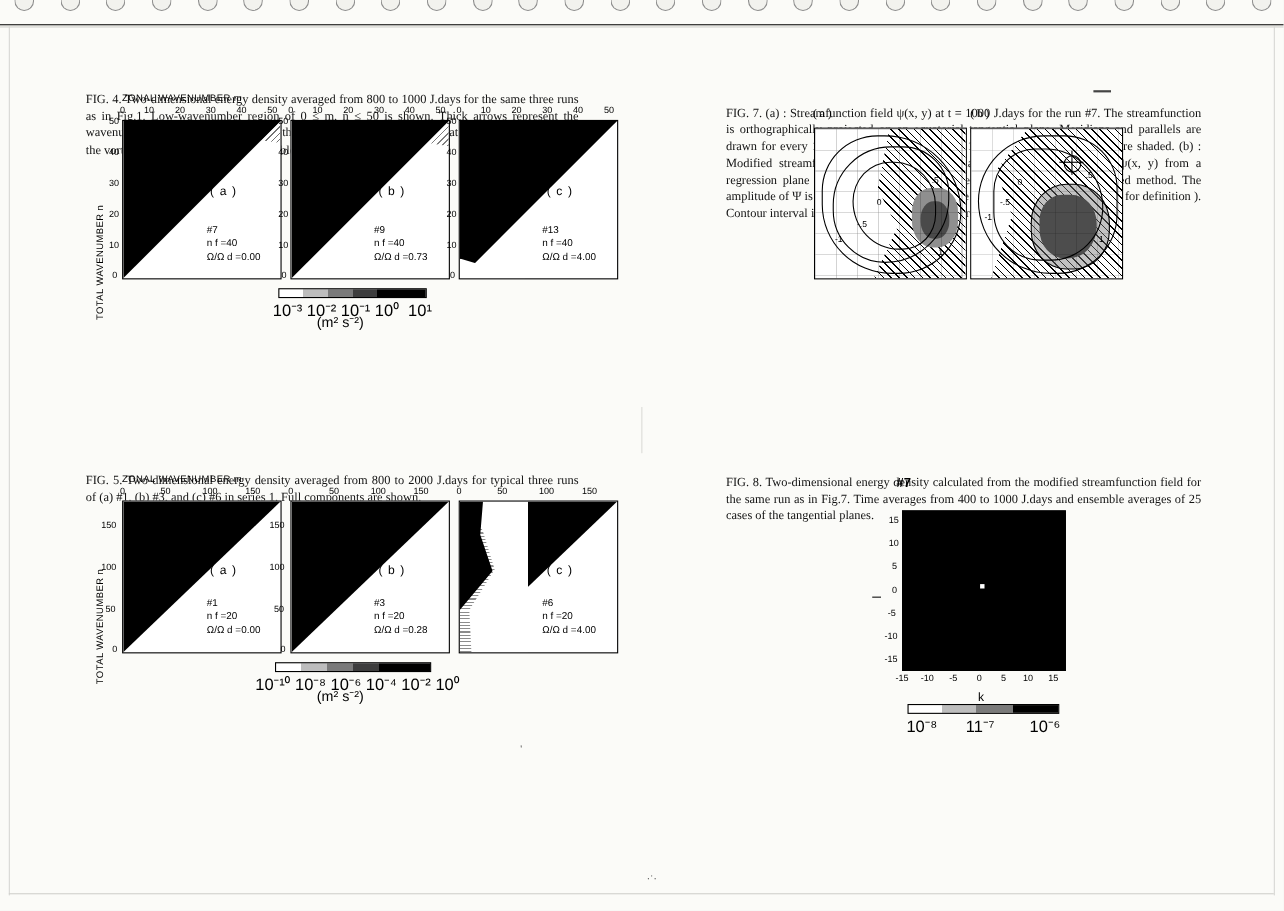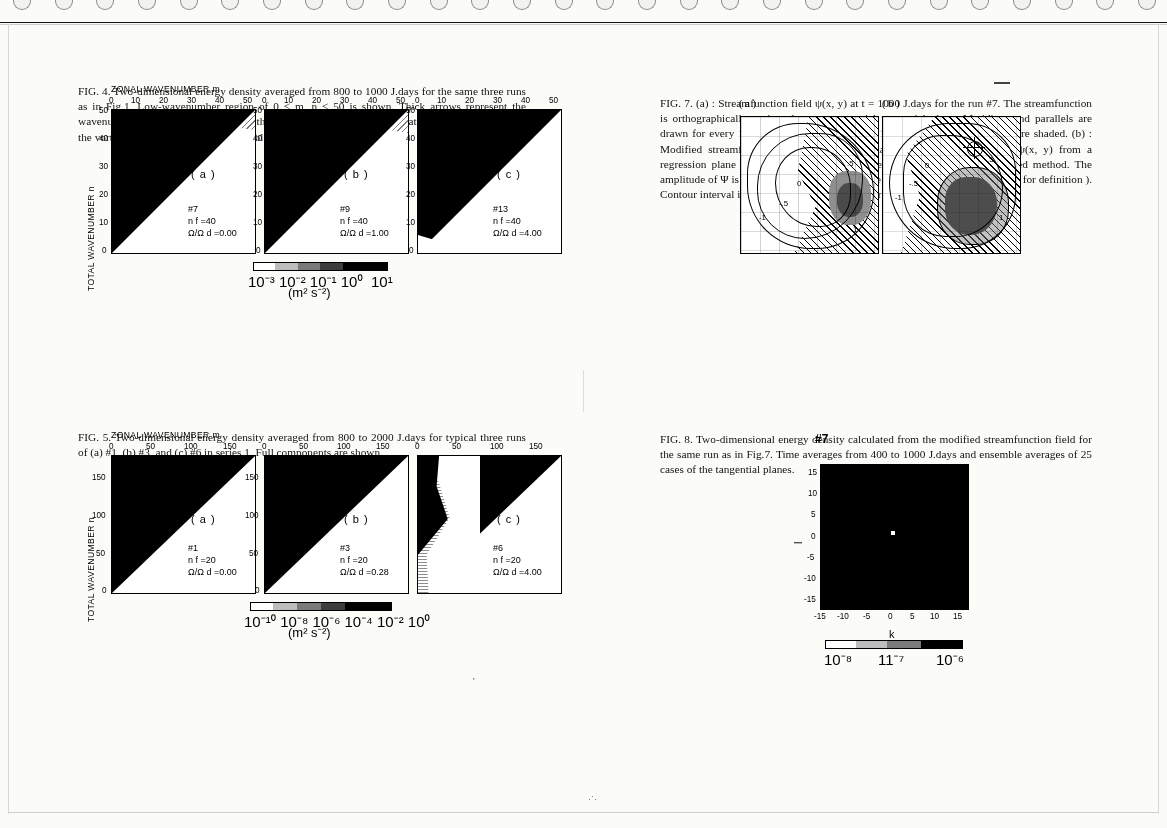--- a/index.html
+++ b/index.html
@@ -153,21 +153,21 @@
       <div class="ticklbl" style="left:175px;top:22px;">50</div>
       <div class="ticklbl" style="left:175px;top:50px;">40</div>
       <div class="ticklbl" style="left:175px;top:78px;">30</div>
       <div class="ticklbl" style="left:175px;top:106px;">20</div>
       <div class="ticklbl" style="left:175px;top:134px;">10</div>
       <div class="ticklbl" style="left:178px;top:162px;">0</div>
 
       <div class="paneltag" style="left:266px;top:84px;">( b )</div>
       <div class="runinfo" style="left:262px;top:119px;">#9</div>
       <div class="runinfo" style="left:262px;top:131px;">n f =40</div>
-      <div class="runinfo" style="left:262px;top:143px;">Ω/Ω d =1.00</div>
+      <div class="runinfo" style="left:262px;top:143px;">Ω/Ω d =0.73</div>
     </div>
 
     <div>
       <div class="panel" style="left:339px;top:25px;width:143px;height:143px;">
         <div style="position:absolute;left:0;top:0;width:100%;height:100%;background:#000;clip-path:polygon(0% 100%,0% 0%,100% 0%);"></div>
         <div style="position:absolute;left:0;bottom:0;width:100%;height:100%;background:transparent;"></div>
         <div style="position:absolute;left:0;bottom:0;width:60px;height:18px;background:#fff;clip-path:polygon(0 100%,100% 100%,0 0);"></div>
       </div>
       <div class="ticklbl" style="left:337px;top:12px;">0</div>
       <div class="ticklbl" style="left:359px;top:12px;">10</div>
@@ -252,21 +252,21 @@
       <div class="ticklbl" style="left:412px;top:12px;">100</div>
       <div class="ticklbl" style="left:451px;top:12px;">150</div>
 
       <div class="paneltag" style="left:419px;top:83px;">( c )</div>
       <div class="runinfo" style="left:415px;top:112px;">#6</div>
       <div class="runinfo" style="left:415px;top:124px;">n f =20</div>
       <div class="runinfo" style="left:415px;top:136px;">Ω/Ω d =4.00</div>
     </div>
 
     <div class="cbar" style="left:172px;top:172px;width:140px;"></div>
-    <div class="cbarlbl" style="left:166px;top:181px;text-align:center;">10⁻¹⁰ 10⁻⁸ 10⁻⁶ 10⁻⁴ 10⁻² 10⁰</div>
+    <div class="cbarlbl" style="left:154px;top:181px;text-align:center;">10⁻¹⁰ 10⁻⁸ 10⁻⁶ 10⁻⁴ 10⁻² 10⁰</div>
     <div class="cbarunit" style="left:210px;top:193px;">(m² s⁻²)</div>
 
     <div class="caption" style="left:4px;top:212px;width:448px;">FIG. 5. Two-dimensional energy density averaged from 800 to 2000 J.days for typical three runs of (a) #1, (b) #3, and (c) #6 in series 1. Full components are shown.</div>
   </div>
 
   <div class="stray" style="left:473px;top:676px;">'</div>
   <div class="stray" style="left:588px;top:794px;">·˙·</div>
 
   <div class="fig" style="left:660px;top:96px;width:430px;height:290px;">
 

